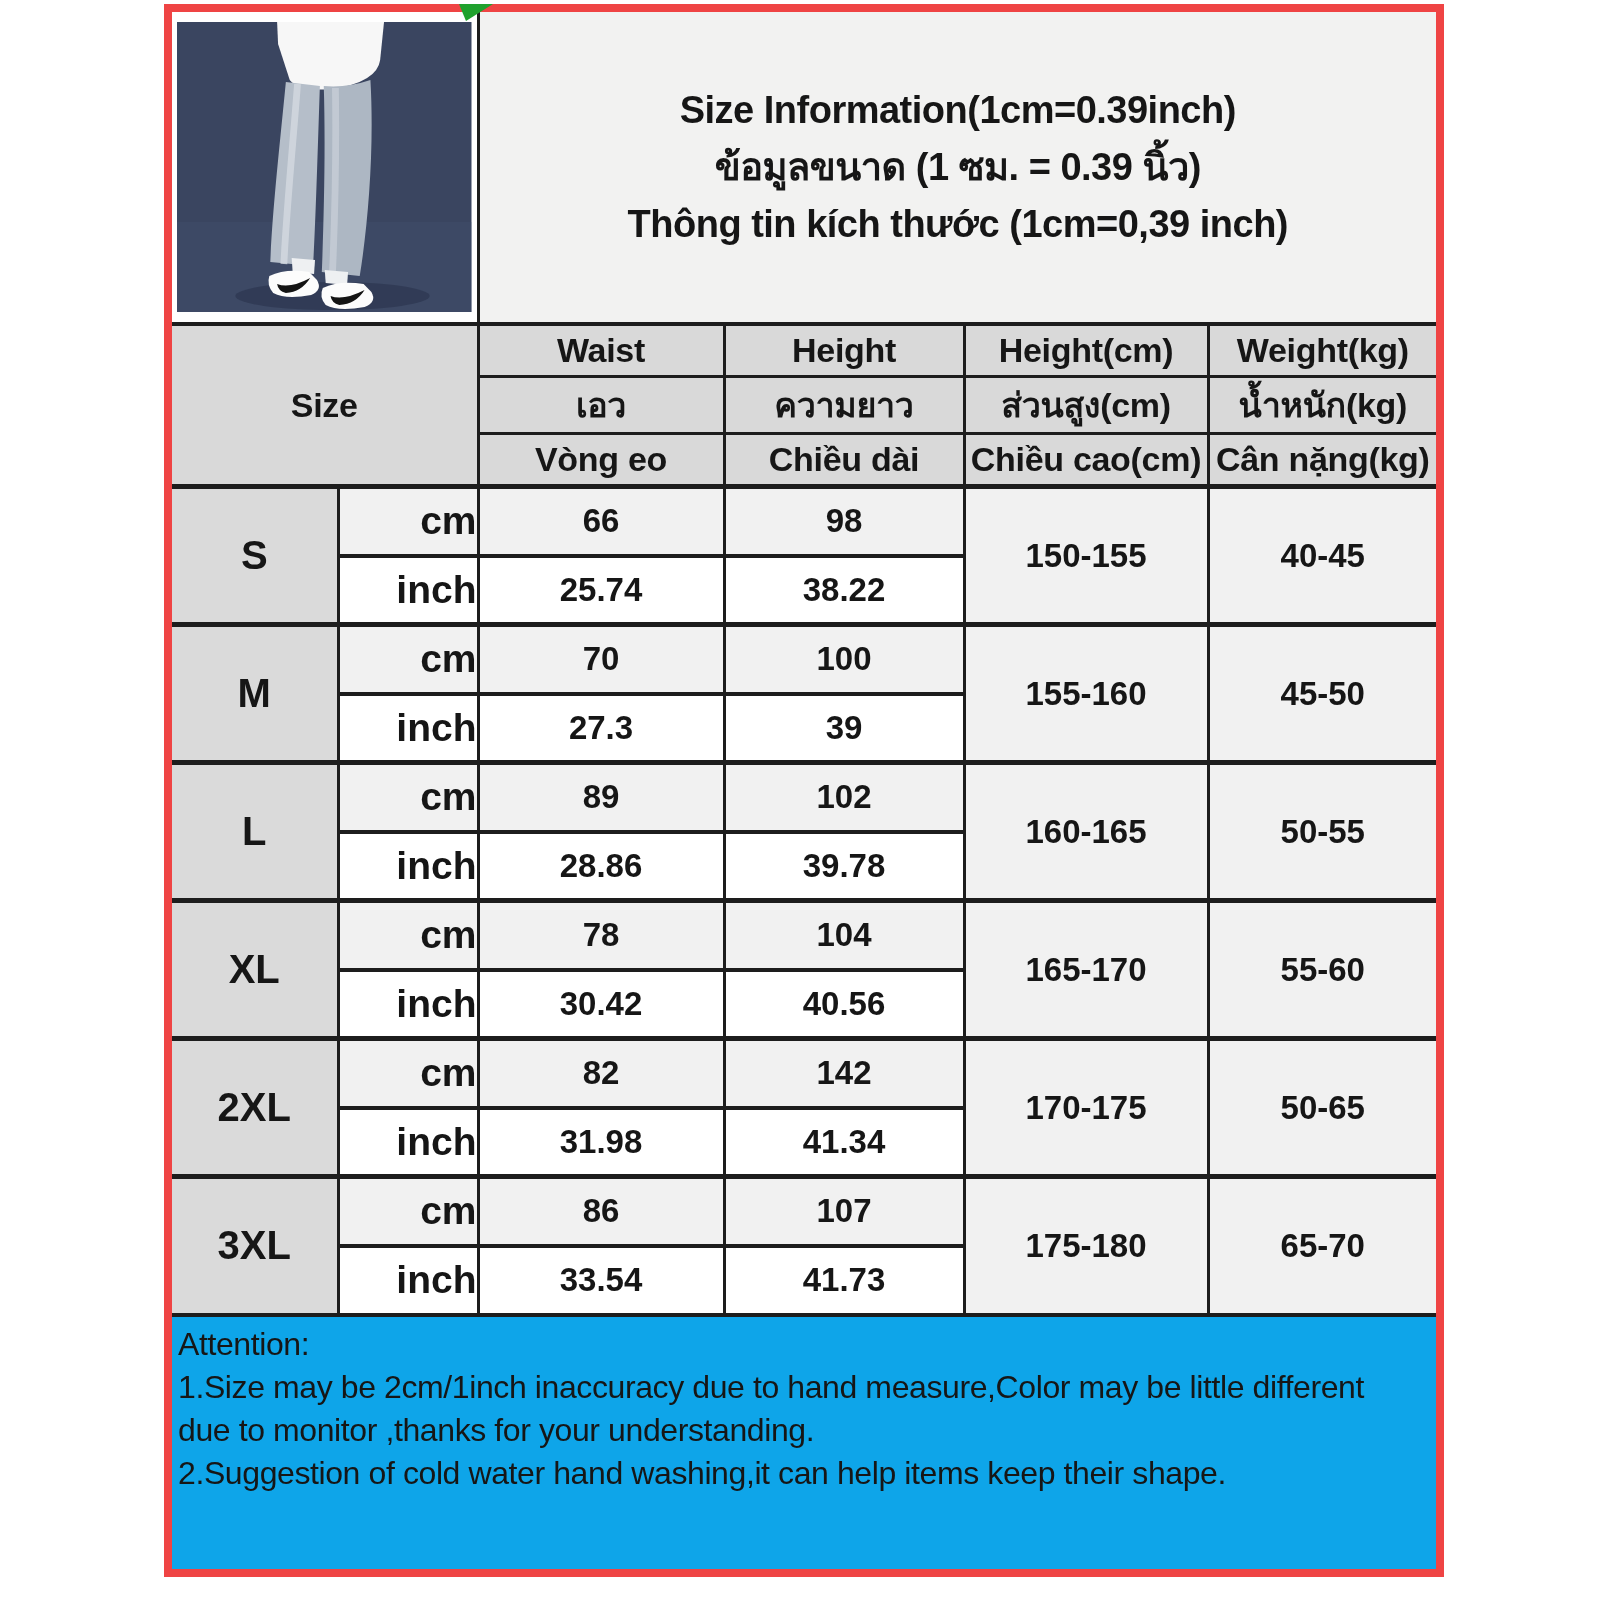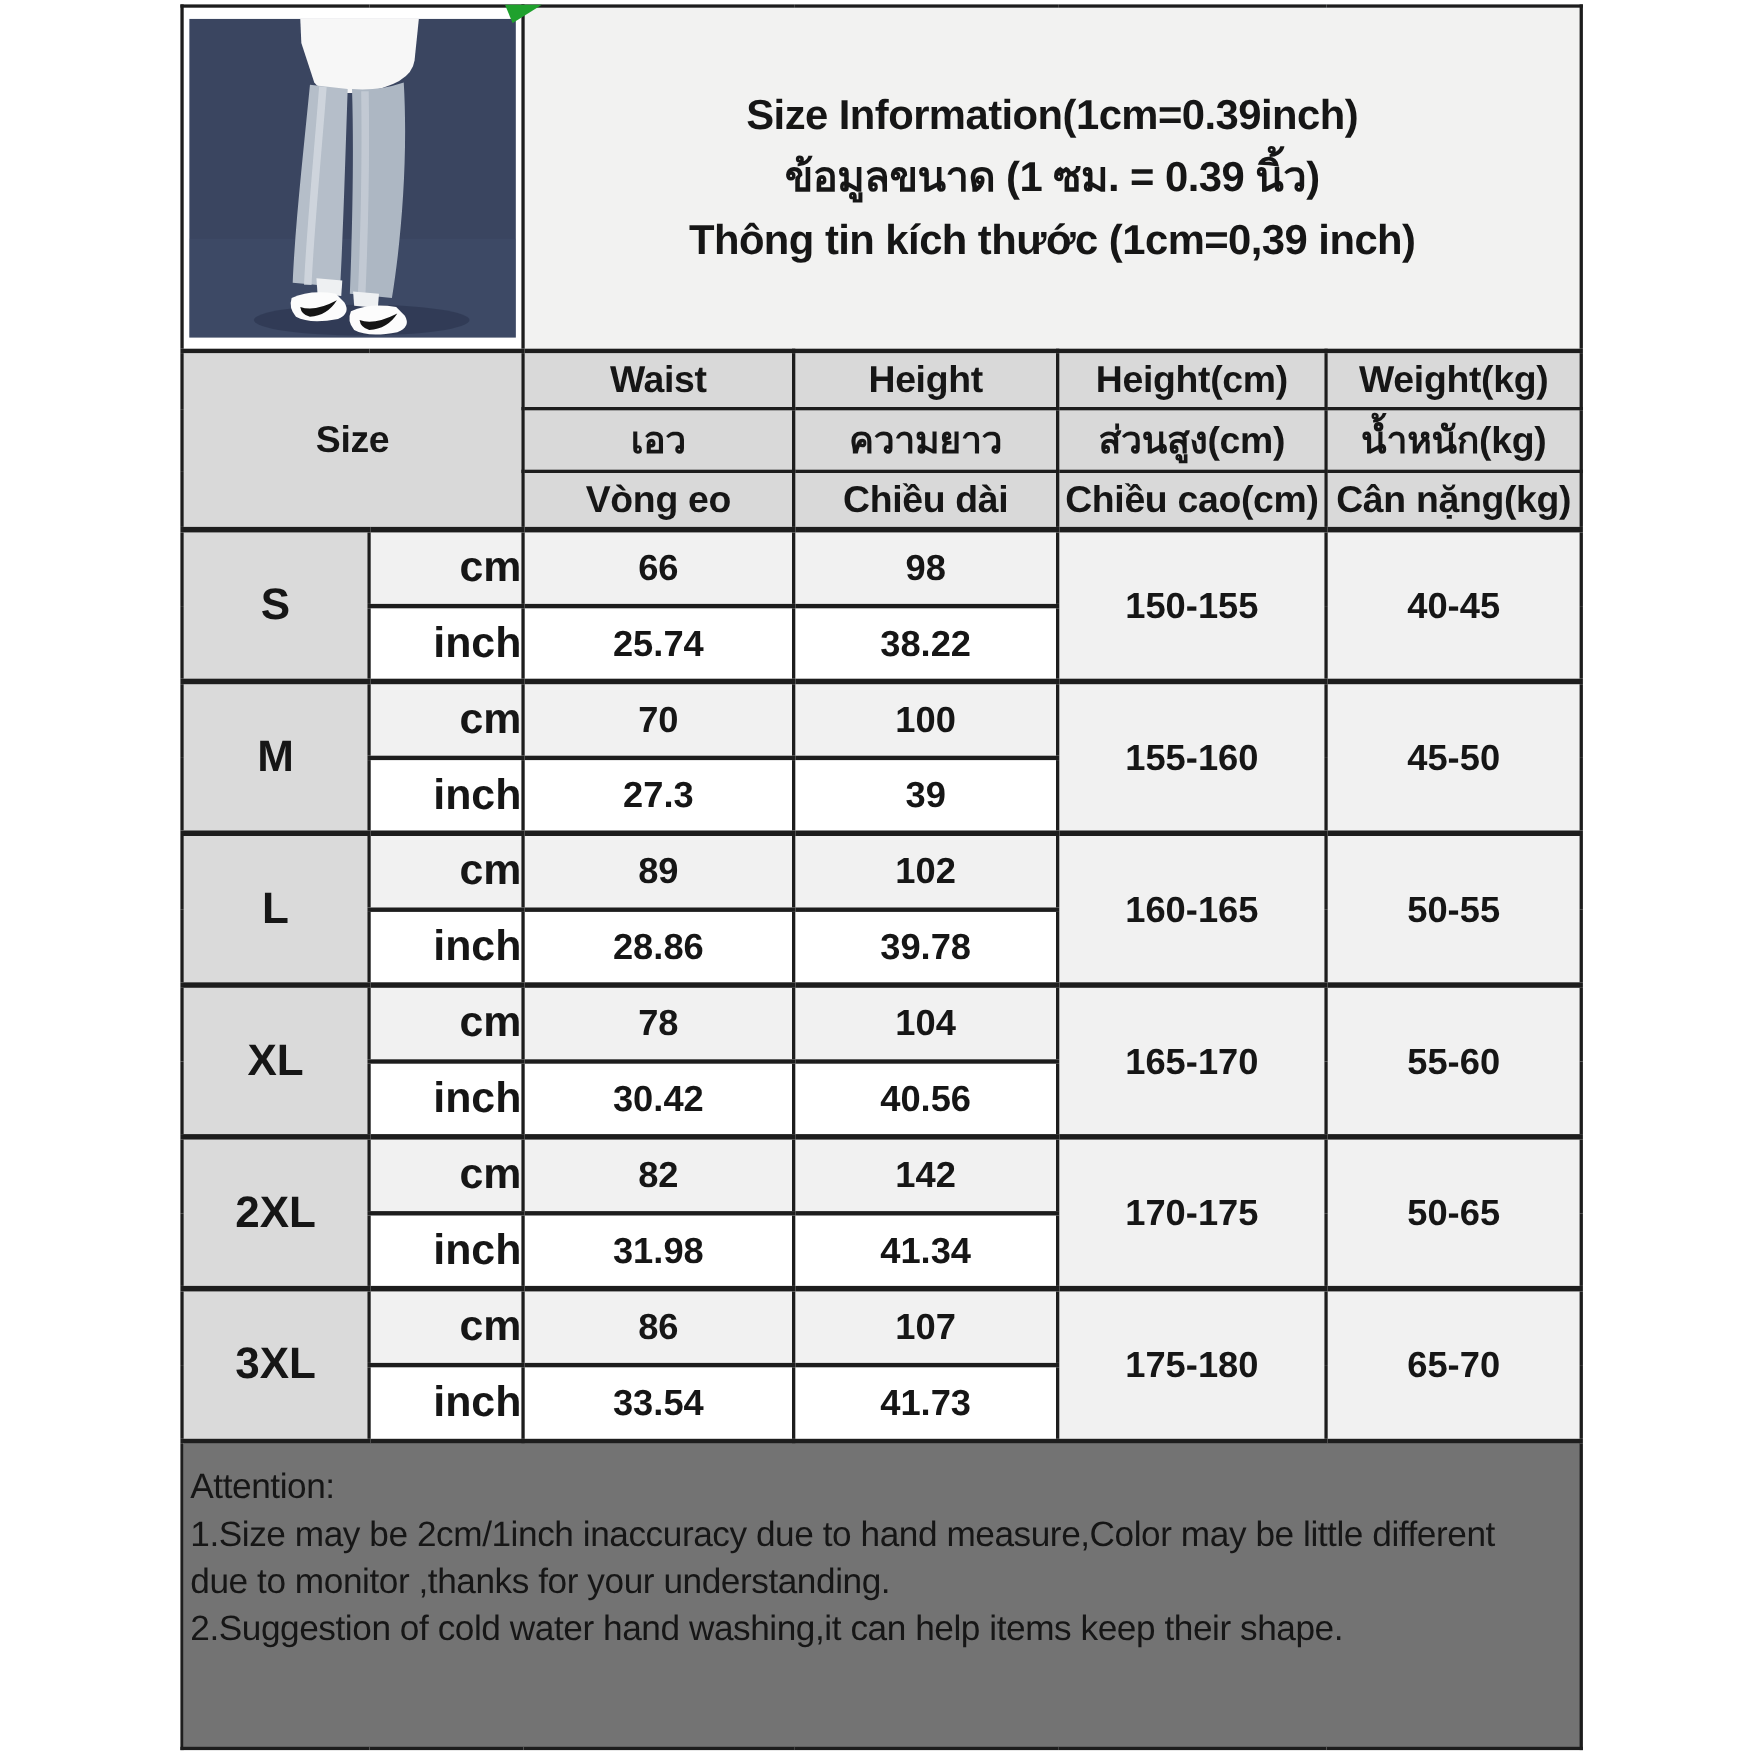--- a/index.html
+++ b/index.html
@@ -3,21 +3,21 @@
 <meta charset="utf-8">
 <style>
   html,body{margin:0;padding:0;}
   body{
     width:1600px;height:1600px;background:#ffffff;overflow:hidden;
     font-family:"Liberation Sans","DejaVu Sans",sans-serif;color:#161616;
   }
   #sheet{position:relative;margin:4px 0 0 164px;width:1276px;}
   table.size-table{
     border-collapse:collapse;table-layout:fixed;width:1272px;
-    border:2px solid #ef4444;
+    border:8px solid #ef4444;
   }
   td{border:3px solid #1d1d1d;text-align:center;vertical-align:middle;padding:0;overflow:hidden;}
 
   
   tr.top td{border-bottom-width:4px;height:300px;}
   td.img-cell{background:#ffffff;padding:5px;}
   td.img-cell svg{display:block;width:100%;height:290px;}
   td.title-cell{background:#f2f2f1;}
   .title-cell .tline{font-size:38px;font-weight:bold;line-height:57px;letter-spacing:-0.5px;}
 
@@ -31,22 +31,22 @@
   tr.row-inch{height:69px;}
   tr.row-cm td{border-bottom-width:4px;}
   .cm{background:#f1f1f1;}
   .in{background:#ffffff;}
   td.c-size{background:#dadada;font-size:40px;font-weight:bold;}
   td.c-unit{font-size:39px;font-weight:bold;text-align:right;}
   td.c-val{font-size:33px;font-weight:bold;}
   td.c-range{background:#f1f1f1;font-size:33px;font-weight:bold;}
 
   
-  td.note{background:#737373;text-align:left;vertical-align:top;
-    padding:18px 6px;height:240px;border-top-width:4px;}
+  td.note{background:#0ea5e9;text-align:left;vertical-align:top;
+    padding:6px 6px;height:240px;border-top-width:4px;}
   .note .ln{font-size:32px;line-height:43px;letter-spacing:-0.4px;white-space:nowrap;}
 
   .corner{position:absolute;left:295px;top:0;z-index:3;}
 </style>
 </head>
 <body>
 
 <div id="sheet">
 
   <svg class="corner" width="34" height="17" viewBox="0 0 34 17">

